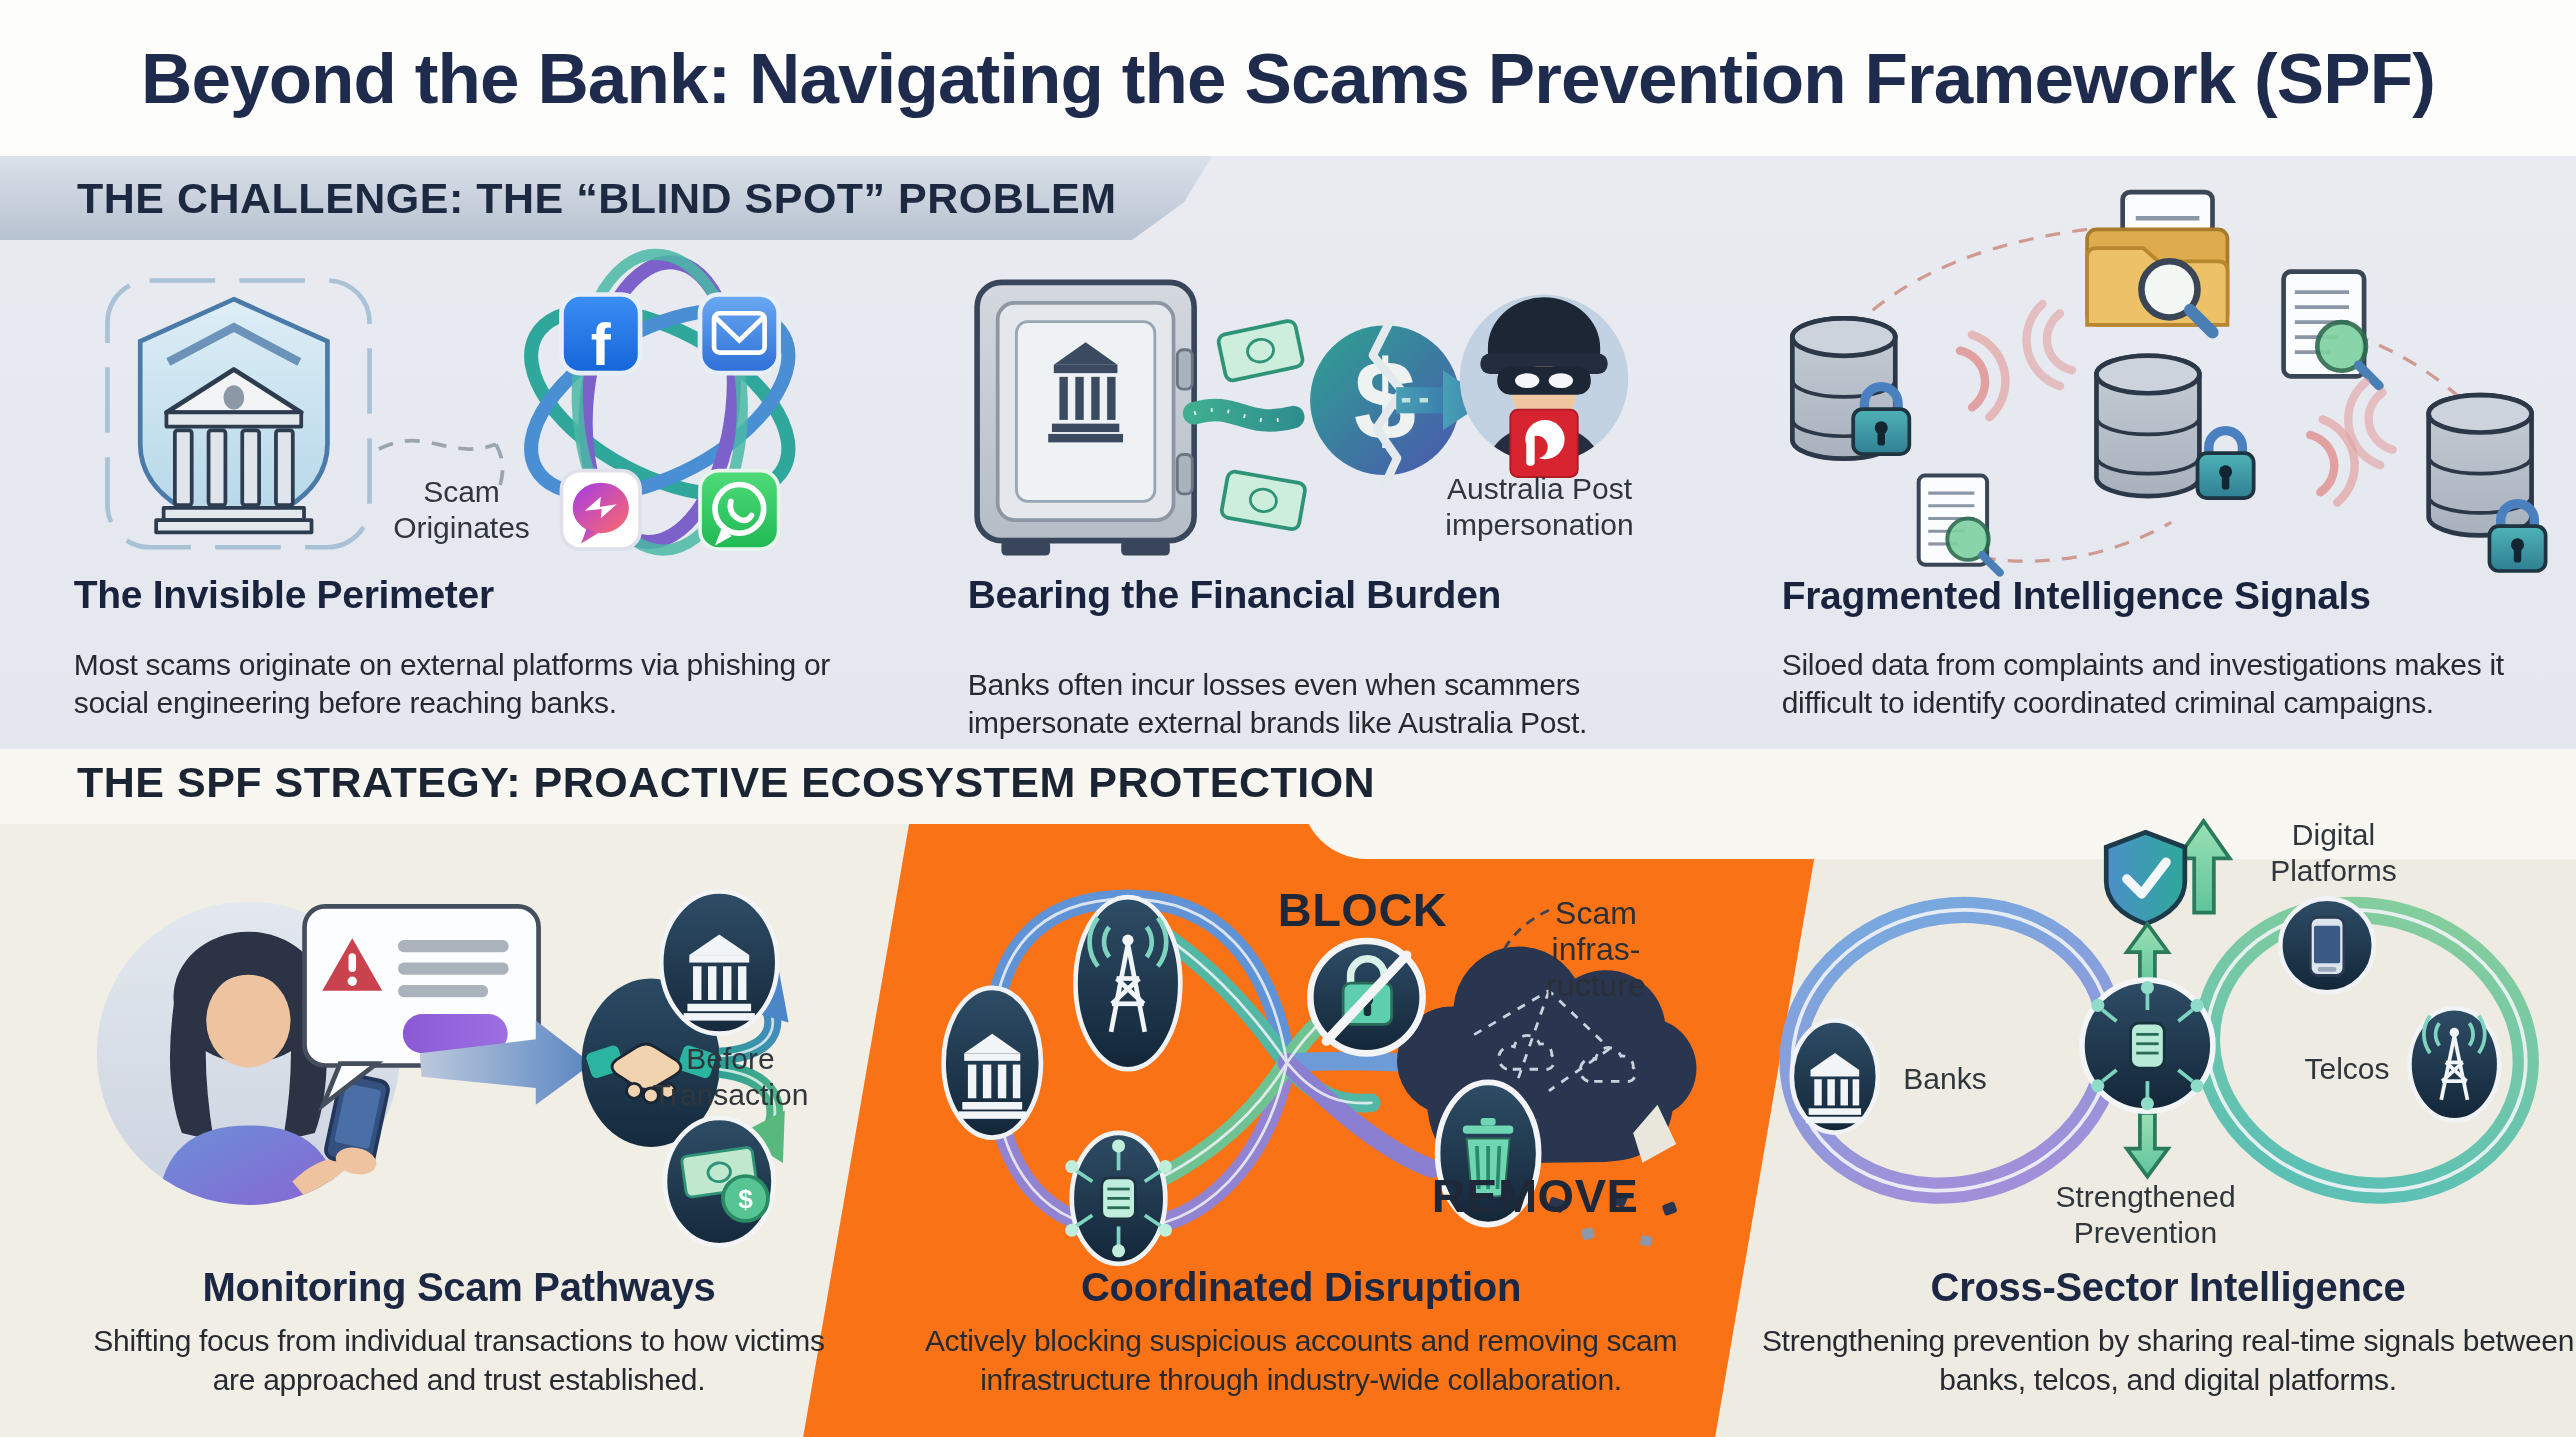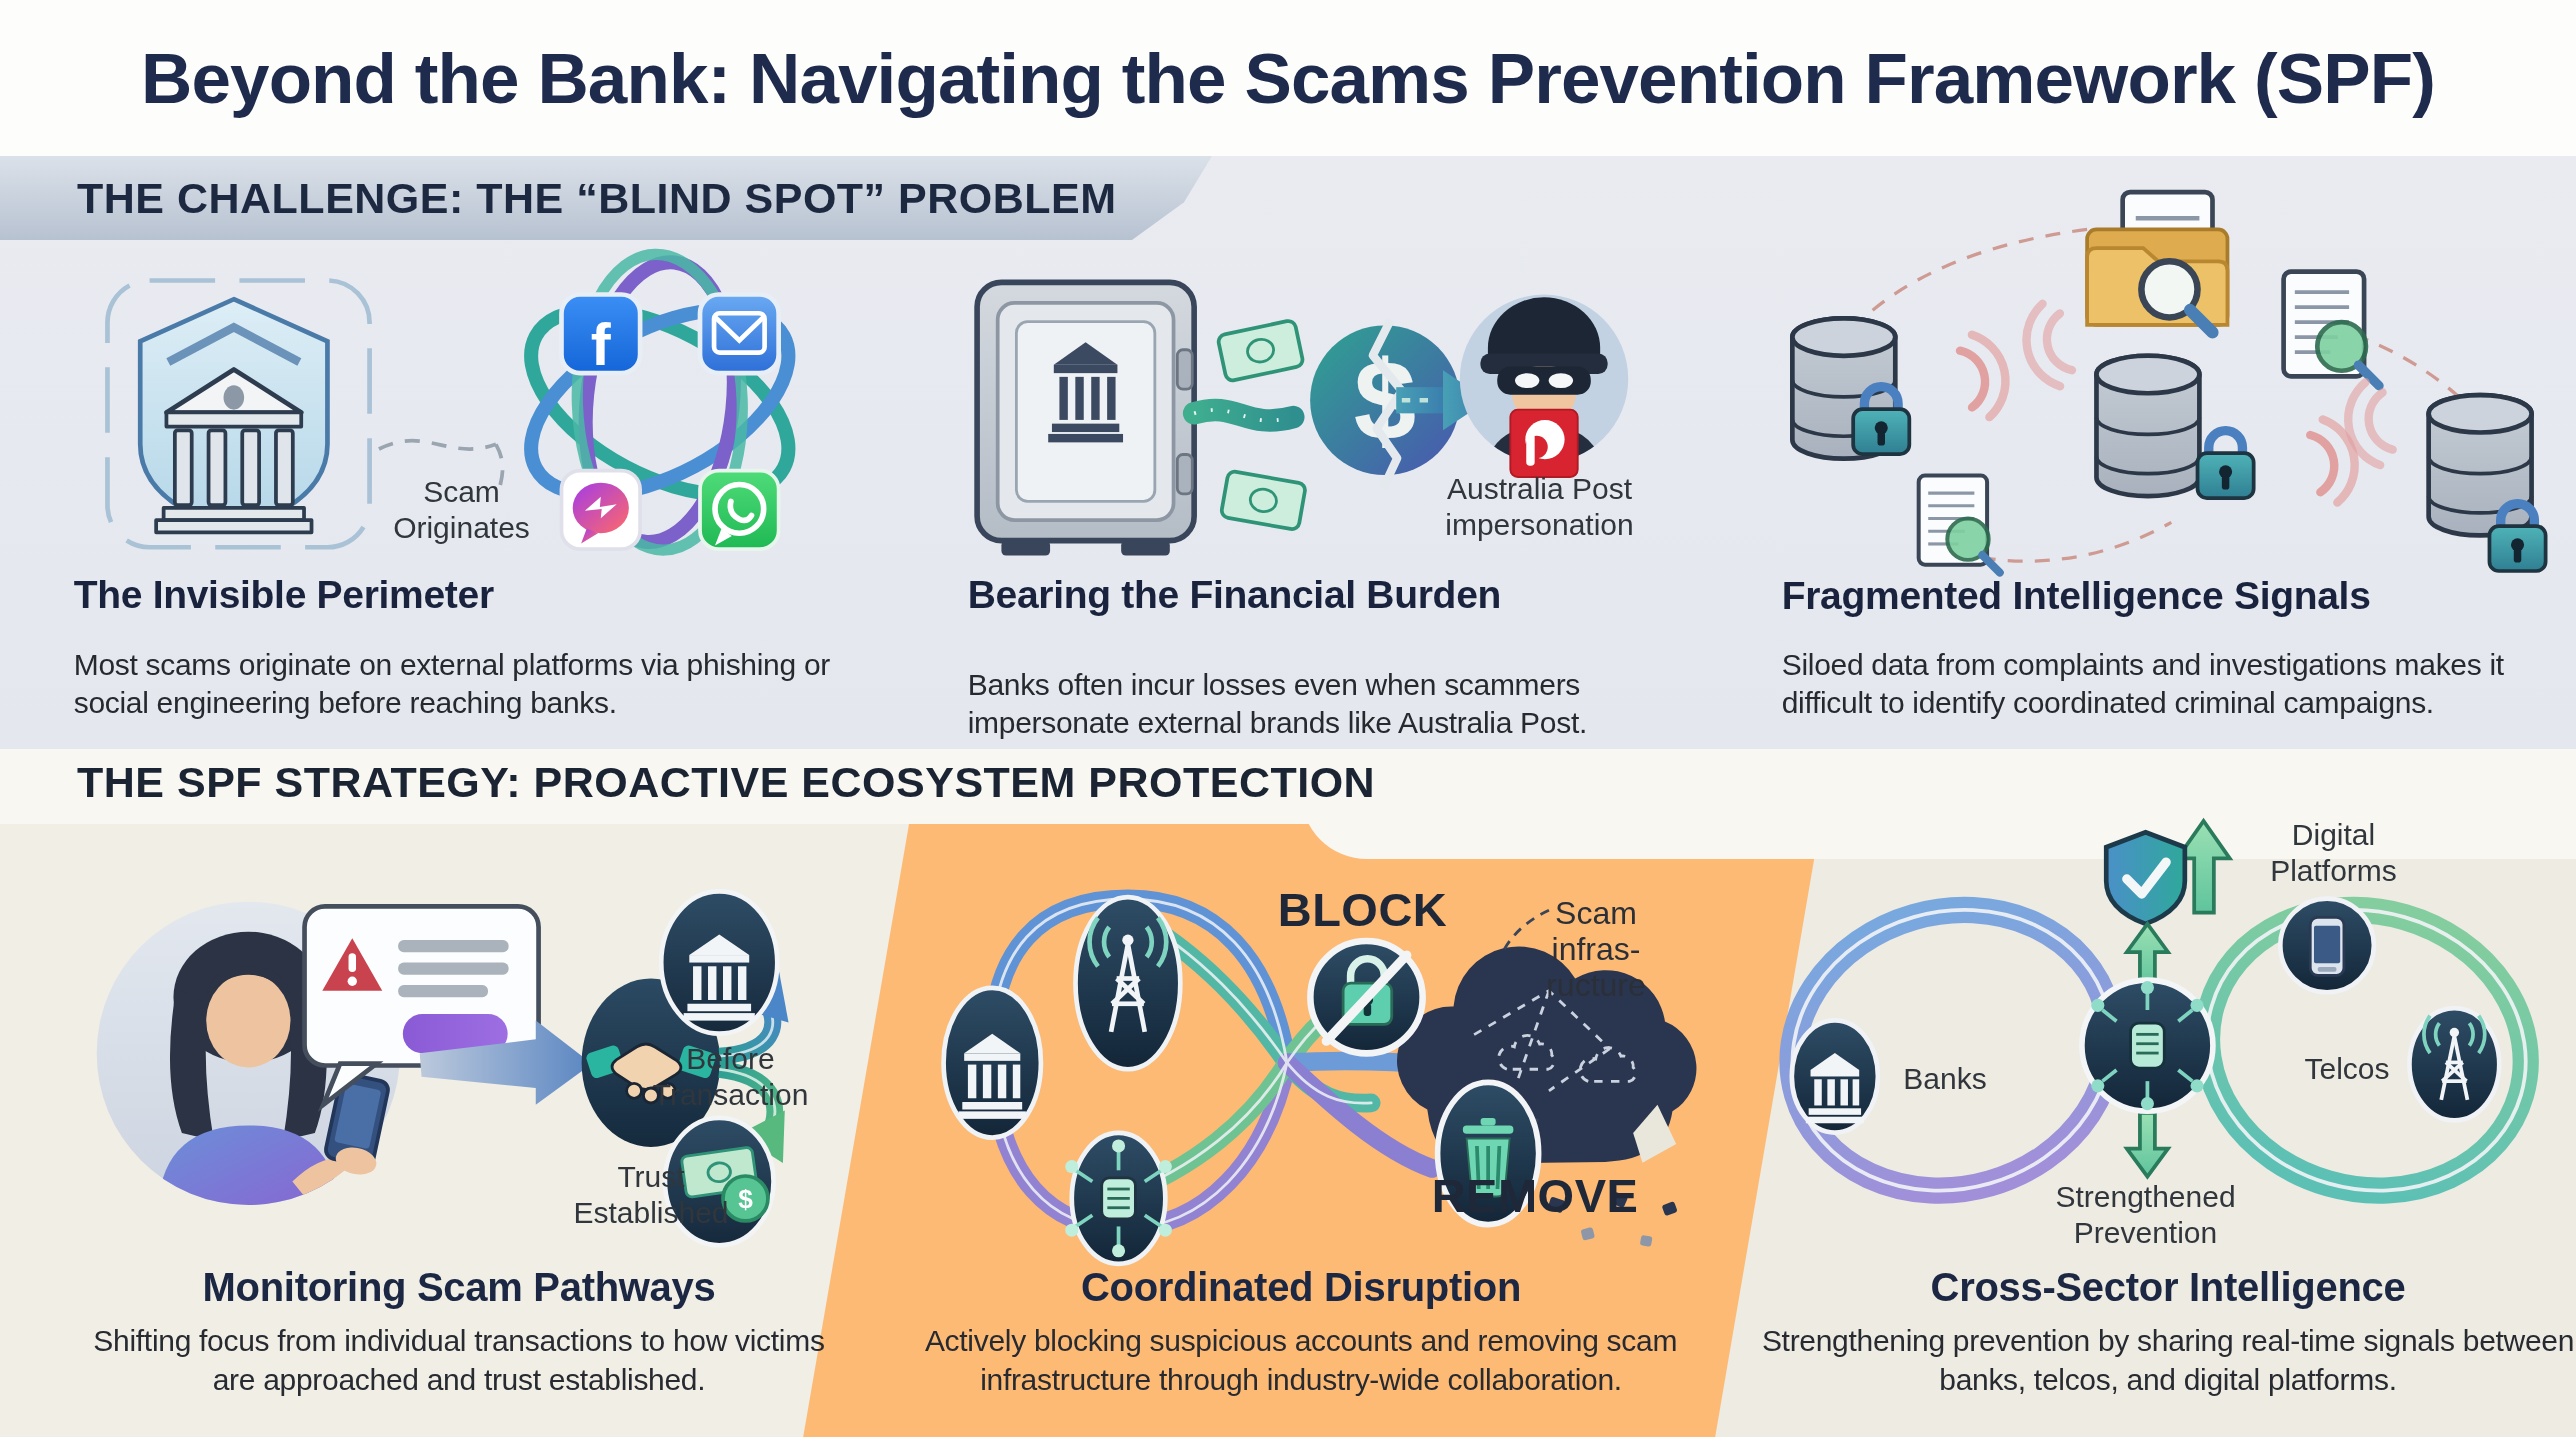--- a/index.html
+++ b/index.html
@@ -22,21 +22,21 @@
   .h-top{position:absolute;left:3.7px;font-size:39px;font-weight:bold;color:#19233d;letter-spacing:-0.3px;}
   .body-top{position:absolute;left:3.7px;font-size:30px;line-height:1.28;color:#26292e;letter-spacing:-0.3px;margin-top:16px;}
   .h-bot{position:absolute;left:0;width:100%;text-align:center;font-size:40px;font-weight:bold;color:#1b2743;letter-spacing:-0.3px;}
   .body-bot{position:absolute;left:50%;transform:translateX(-50%);text-align:center;font-size:30px;line-height:1.3;color:#272a30;letter-spacing:-0.3px;}
 
   .lbl{position:absolute;font-size:30px;line-height:1.2;color:#30363c;text-align:center;}
   .lbl-strong{position:absolute;font-size:47px;font-weight:bold;color:#1f2839;letter-spacing:0.5px;}
   .cloud-lines span{display:block;font-size:32px;line-height:36px;color:#2b3038;text-align:center;}
 
   
-  .strategy{position:absolute;left:0;top:749px;width:2576px;height:689px;background:#fdba74;}
+  .strategy{position:absolute;left:0;top:749px;width:2576px;height:689px;background:#f97316;}
   .panel-left{position:absolute;left:0;top:0;width:2576px;height:689px;background:#f0eee5;
      clip-path:polygon(0 0,922px 0,803px 689px,0 689px);}
   .panel-right{position:absolute;left:0;top:0;width:2576px;height:689px;background:#edebe2;
      clip-path:polygon(1833px 0,2576px 0,2576px 689px,1715px 689px);}
   .strategy-band{position:absolute;left:0;top:0;width:2576px;height:75px;background:#f8f7f1;}
   .strategy-band-ext{position:absolute;left:1301px;top:0;width:1275px;height:110px;background:#f8f7f1;border-bottom-left-radius:66px;}
   .strategy-header{position:absolute;left:77px;top:9.4px;font-size:43px;font-weight:bold;color:#1b2433;letter-spacing:0.5px;}
 
   svg{position:absolute;left:0;overflow:visible;}
   svg text.icon-glyph{font-family:"Liberation Sans",sans-serif;}
@@ -445,21 +445,20 @@
         <g>
           <ellipse cx="688" cy="382" rx="58" ry="68" fill="url(#s4n)" stroke="#f2f4f6" stroke-width="5"></ellipse>
           <g transform="rotate(-8 688 372)">
             <rect x="650" y="350" width="76" height="44" rx="6" fill="#bfe8cf" stroke="#2f9477" stroke-width="3"></rect>
             <ellipse cx="688" cy="372" rx="12" ry="10" fill="none" stroke="#2f9477" stroke-width="3"></ellipse>
           </g>
           <circle cx="716" cy="400" r="24" fill="#57c493" stroke="#2a8a64" stroke-width="4"></circle>
           <text class="icon-glyph" x="716" y="410" font-size="28" font-weight="bold" fill="#ffffff" text-anchor="middle">$</text>
         </g>
       </svg>
-      <div class="lbl" style="left:473px;top:335px;width:206px;">Trust Established</div>
       <div class="lbl" style="left:562px;top:217px;width:187px;">Before Transaction</div>
       <div class="h-bot" style="top:441px;">Monitoring Scam Pathways</div>
       <div class="body-bot" style="top:497px;width:768px;">Shifting focus from individual transactions to how victims are approached and trust established.</div>
     </div>
 
     <div class="card" style="left:894px;top:75px;width:814px;height:614px;">
       <svg width="814" height="440" viewBox="0 0 870 470" style="top:0;">
         <defs>
           <linearGradient id="s5n" x1="0" y1="0" x2="0" y2="1">
               <stop offset="0" stop-color="#2e4d66"></stop>

